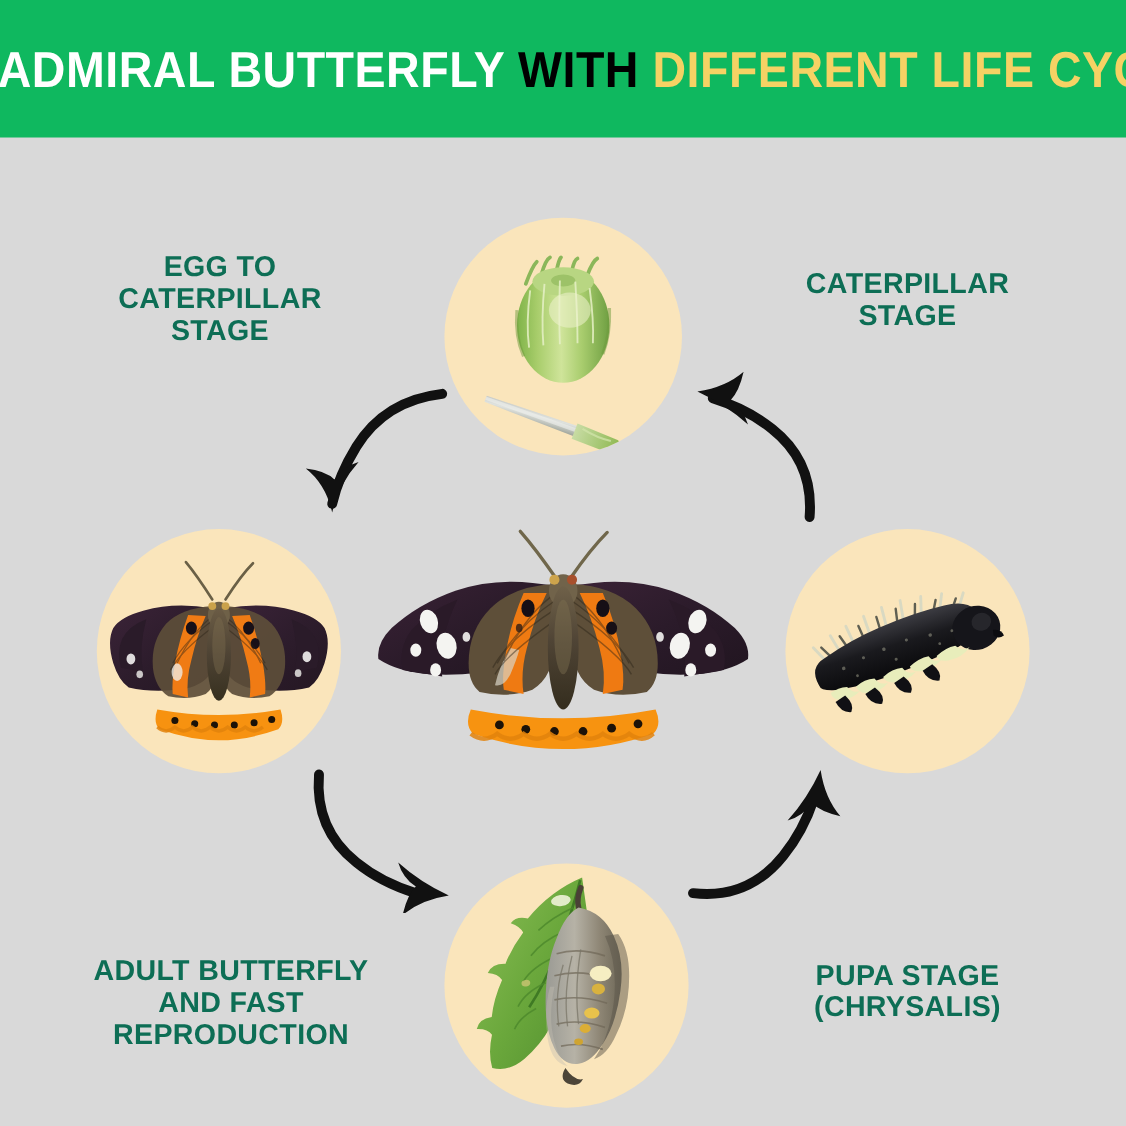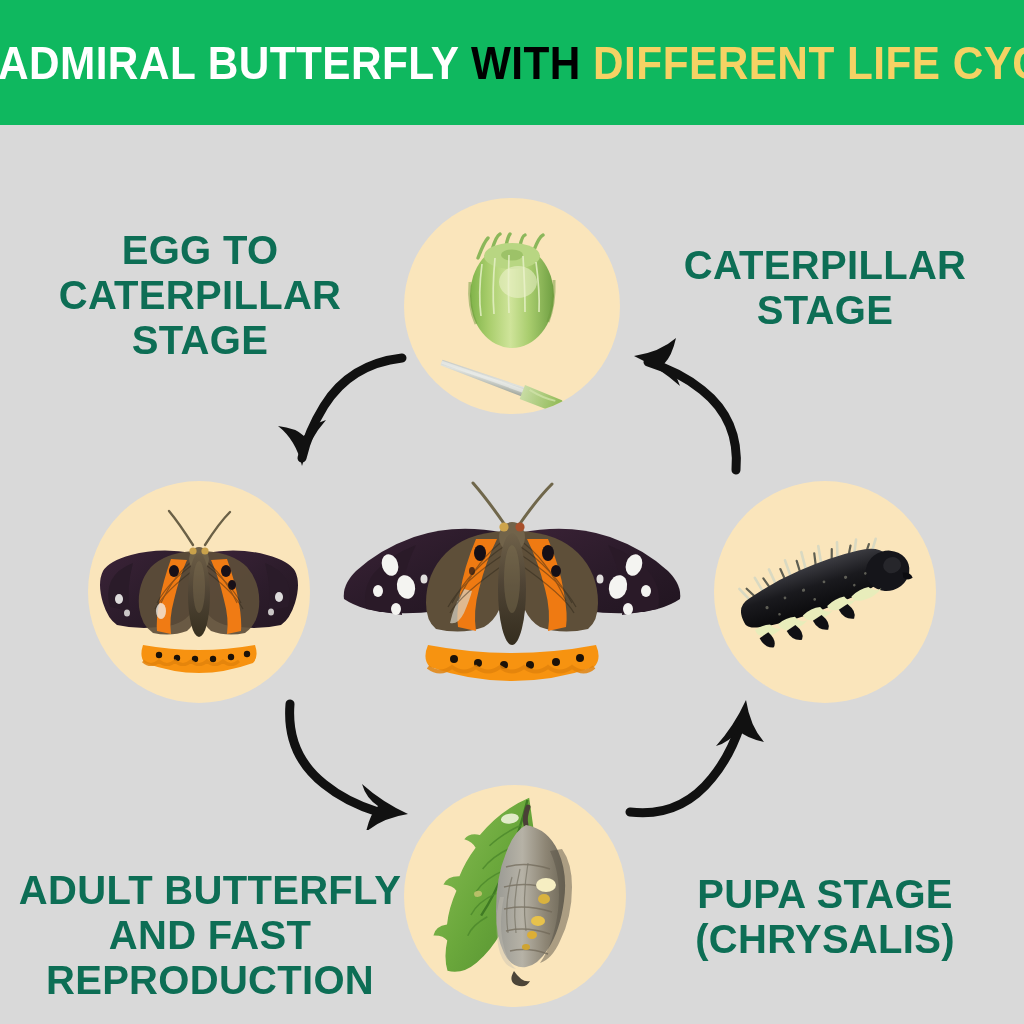--- a/index.html
+++ b/index.html
@@ -32,21 +32,21 @@
   }
   .t-white{color:#ffffff;}
   .t-black{color:#000000;}
   .t-yellow{color:#f5d264;}
 
   
   .label{
     position:absolute;
     color:#0d6e55;
     font-weight:bold;
-    font-size:40px;
+    font-size:26px;
     line-height:1.12;
     text-align:center;
     text-transform:uppercase;
     letter-spacing:0.3px;
     white-space:pre-line;
   }
   .label-egg{left:20px;top:228px;width:360px;}
   .label-cat{left:645px;top:243px;width:360px;}
   .label-adult{left:10px;top:868px;width:400px;}
   .label-pupa{left:645px;top:872px;width:360px;}

